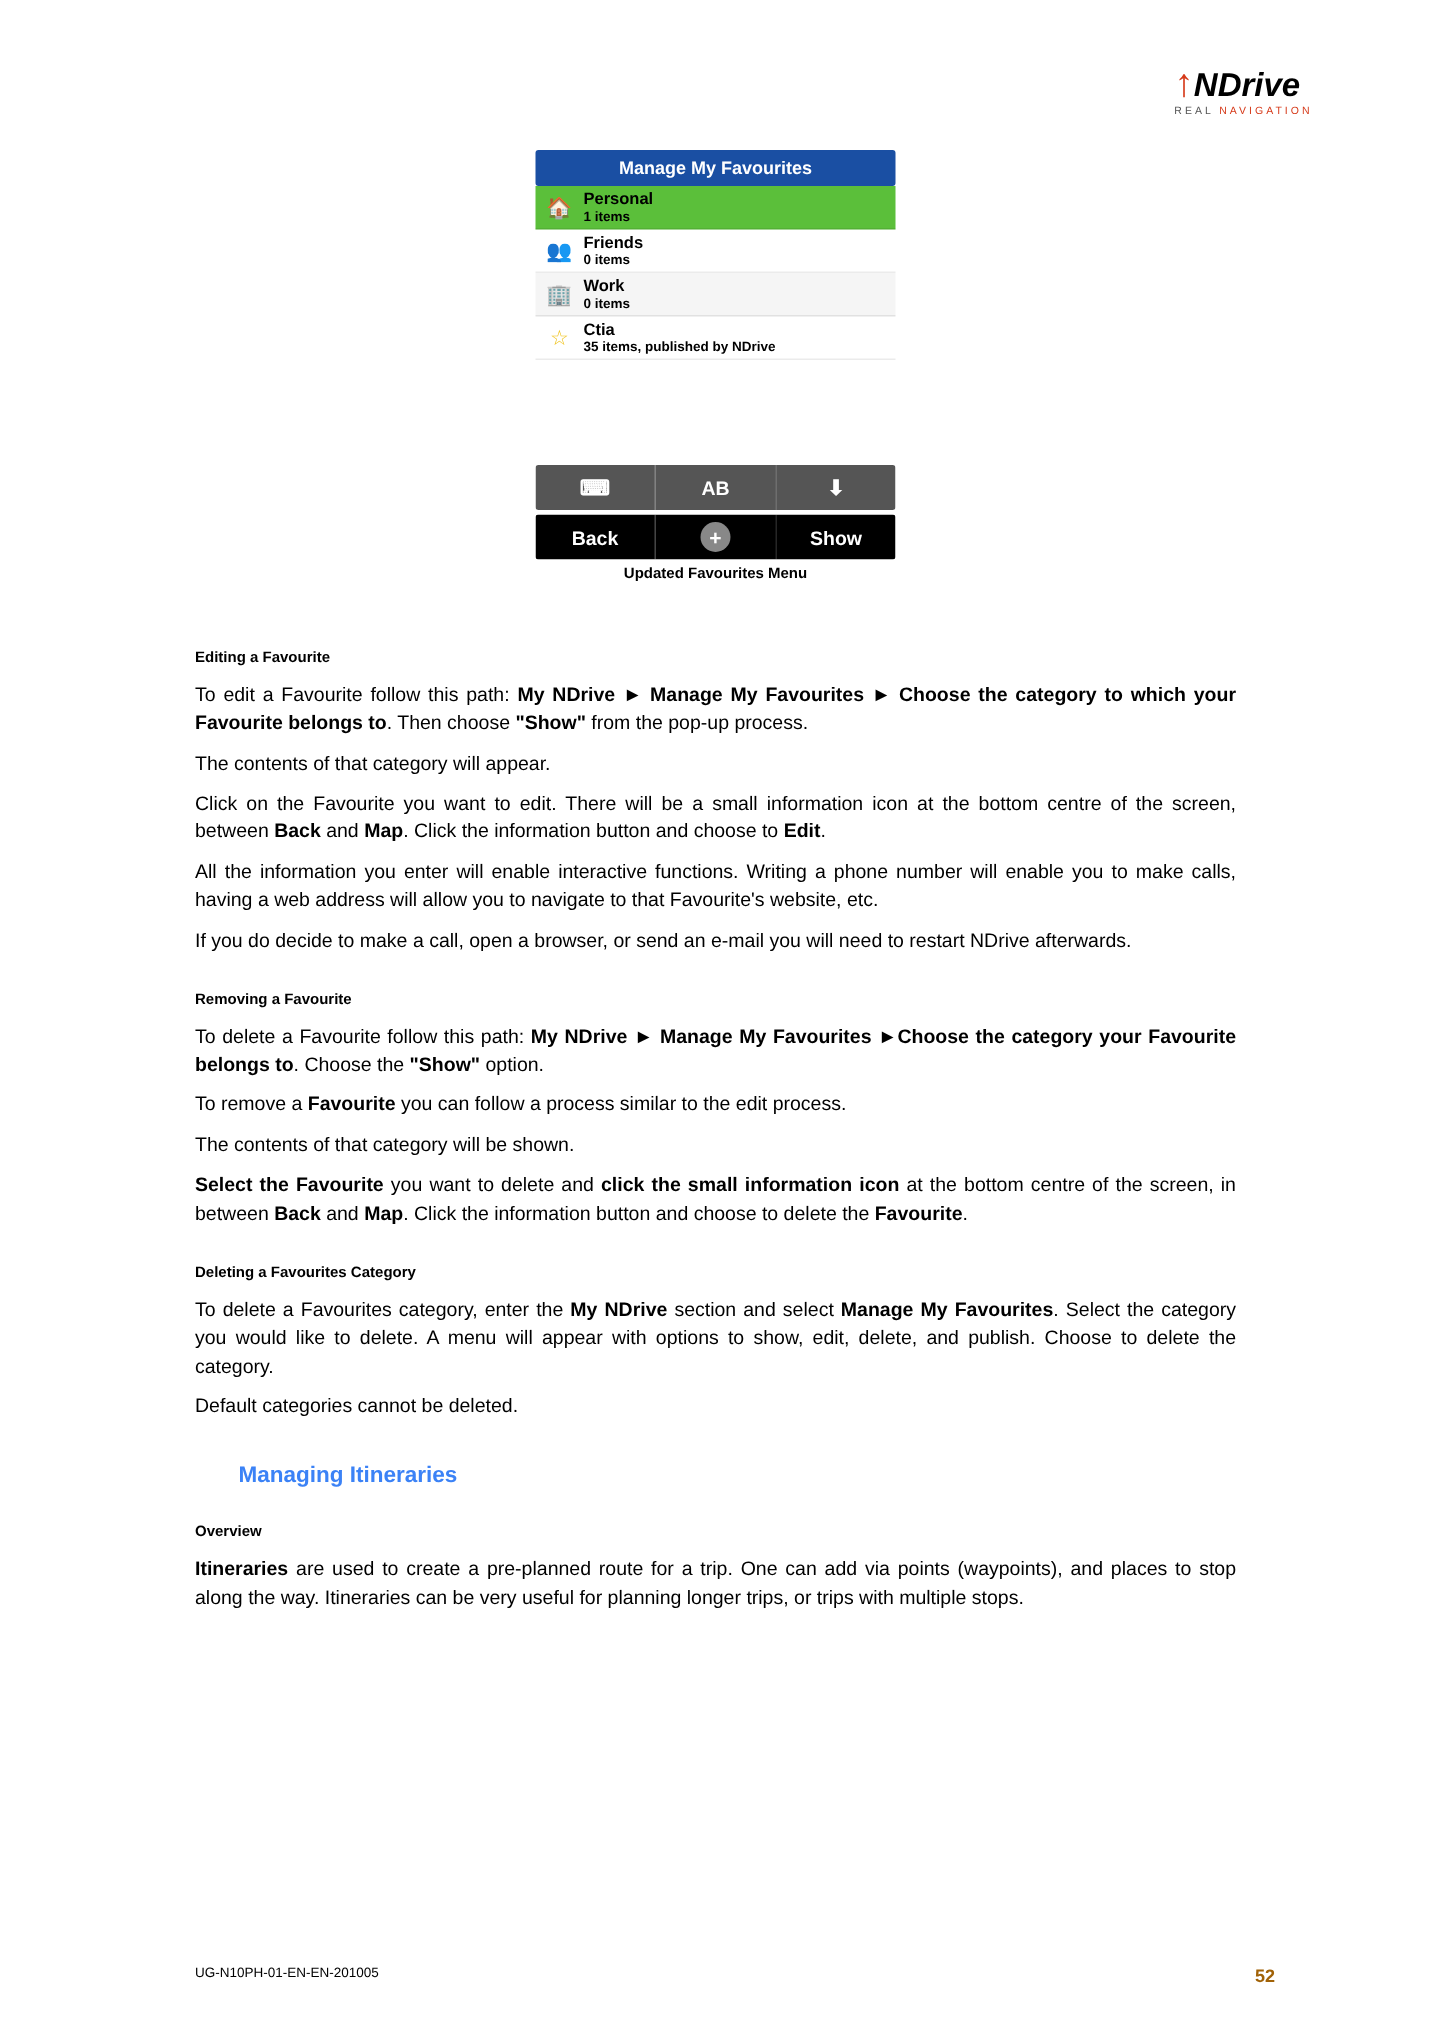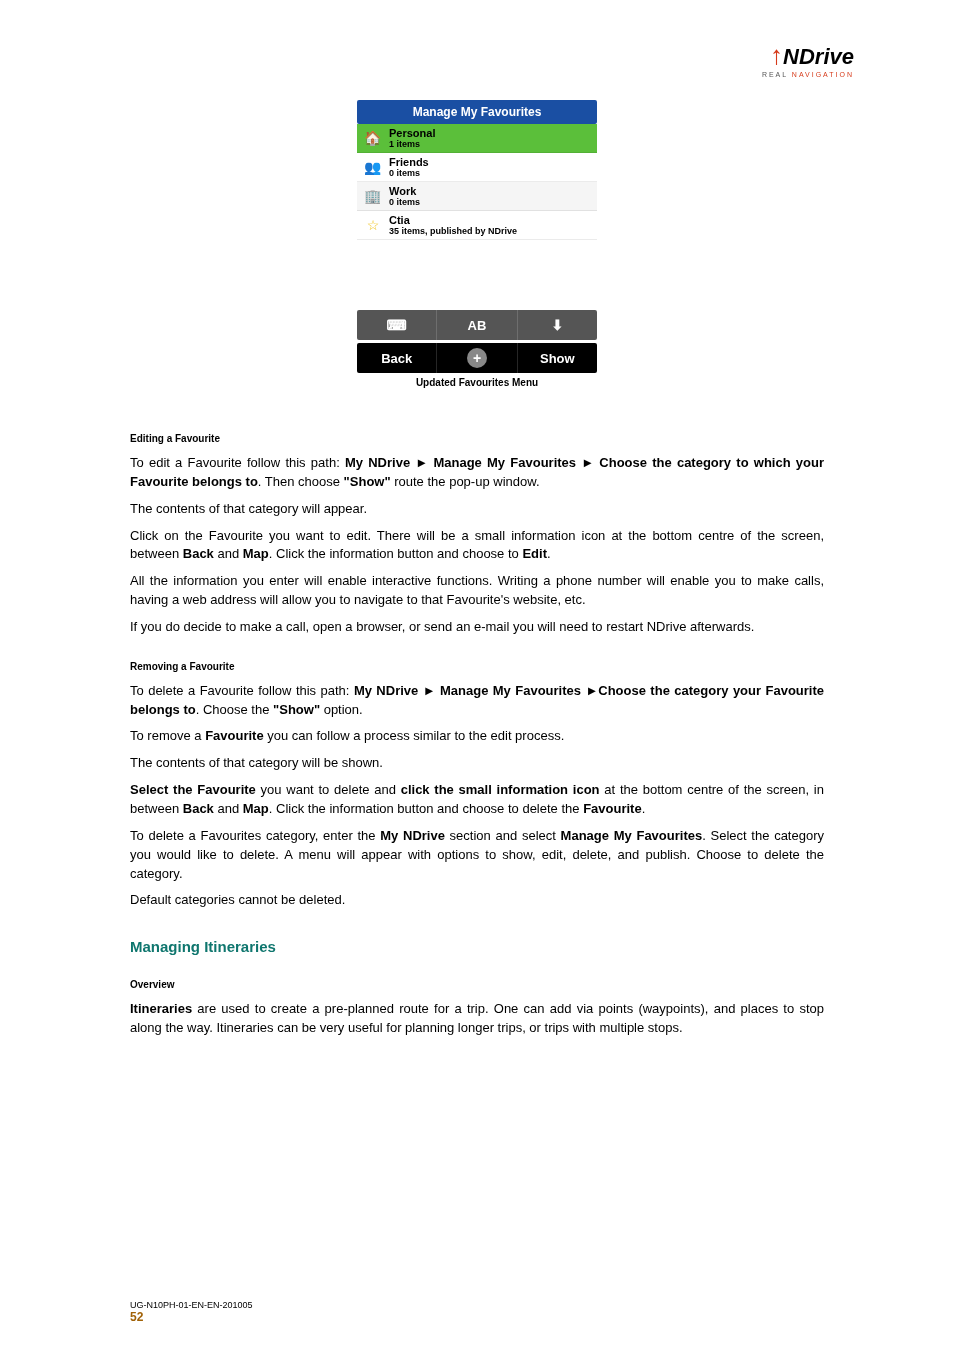--- a/index.html
+++ b/index.html
@@ -10,22 +10,22 @@
     background: #fff;
     position: relative;
     color: #000;
   }
   .page {
     padding: 30px 130px 30px 130px;
   }
   .logo {
     position: absolute;
     top: 40px;
-    right: 100px;
-    text-align: right;
+    right: 79px;
+    text-align: left;
   }
   .logo-main {
     font-weight: bold;
     font-size: 22px;
     font-style: italic;
     color: #000;
   }
   .logo-arrow {
     color: #d63a1a;
     font-size: 26px;
@@ -110,38 +110,37 @@
     color: #000;
   }
 
   
   .content { margin-top: 45px; }
   h3.section {
     font-size: 10px;
     font-weight: bold;
     margin: 24px 0 10px 0;
   }
-  h3.red { color: #0f766e; font-size: 15px; margin-top: 28px; }
+  h3.red { color: #3b82f6; font-size: 15px; margin-top: 28px; margin-left: 29px; }
   p {
     font-size: 13px;
     line-height: 1.45;
     margin: 8px 0;
     text-align: justify;
   }
   b { font-weight: bold; }
 
   .footer {
     position: absolute;
     bottom: 26px;
     left: 130px;
     right: 104px;
     display: flex;
     justify-content: space-between;
     font-size: 9px;
-    flex-direction: column;
   }
   .footer .pg { font-size: 12px; font-weight: bold; color: #a16207; }
 </style>
 </head>
 <body>
 
 <div class="logo">
   <div>
     <span class="logo-arrow">↑</span><span class="logo-main">NDrive</span>
   </div>
@@ -211,41 +210,42 @@
             <span>Show</span>
           </div>
       </div>
       <div class="caption">Updated Favourites Menu</div>
     </div>
   </div>
 
   <div class="content">
     <h3 class="section">Editing a Favourite</h3>
     <p>
-      <span>To edit a Favourite follow this path: </span><b>My NDrive ► Manage My Favourites ► Choose the category to which your Favourite belongs to</b><span>. Then choose </span><b>"Show"</b><span> route the pop-up window.</span>
+      <span>To edit a Favourite follow this path: </span><b>My NDrive ► Manage My Favourites ► Choose the category to which your Favourite belongs to</b><span>. Then choose </span><b>"Show"</b><span> from the pop-up process.</span>
     </p>
     <p>The contents of that category will appear.</p>
     <p>
       <span>Click on the Favourite you want to edit. There will be a small information icon at the bottom centre of the screen, between </span><b>Back</b><span> and </span><b>Map</b><span>. Click the information button and choose to </span><b>Edit</b><span>.</span>
     </p>
     <p>All the information you enter will enable interactive functions. Writing a phone number will enable you to make calls, having a web address will allow you to navigate to that Favourite's website, etc.</p>
     <p>If you do decide to make a call, open a browser, or send an e-mail you will need to restart NDrive afterwards.</p>
 
     <h3 class="section">Removing a Favourite</h3>
     <p>
       <span>To delete a Favourite follow this path: </span><b>My NDrive ► Manage My Favourites ►Choose the category your Favourite belongs to</b><span>. Choose the </span><b>"Show"</b><span> option.</span>
     </p>
     <p>
       <span>To remove a </span><b>Favourite</b><span> you can follow a process similar to the edit process.</span>
     </p>
     <p>The contents of that category will be shown.</p>
     <p>
       <b>Select the Favourite</b><span> you want to delete and </span><b>click the small information icon</b><span> at the bottom centre of the screen, in between </span><b>Back</b><span> and </span><b>Map</b><span>. Click the information button and choose to delete the </span><b>Favourite</b><span>.</span>
     </p>
 
+    <h3 class="section">Deleting a Favourites Category</h3>
     <p>
       <span>To delete a Favourites category, enter the </span><b>My NDrive</b><span> section and select </span><b>Manage My Favourites</b><span>. Select the category you would like to delete. A menu will appear with options to show, edit, delete, and publish. Choose to delete the category.</span>
     </p>
     <p>Default categories cannot be deleted.</p>
 
     <h3 class="section red">Managing Itineraries</h3>
 
     <h3 class="section">Overview</h3>
     <p>
       <b>Itineraries</b><span> are used to create a pre-planned route for a trip. One can add via points (waypoints), and places to stop along the way. Itineraries can be very useful for planning longer trips, or trips with multiple stops.</span>

